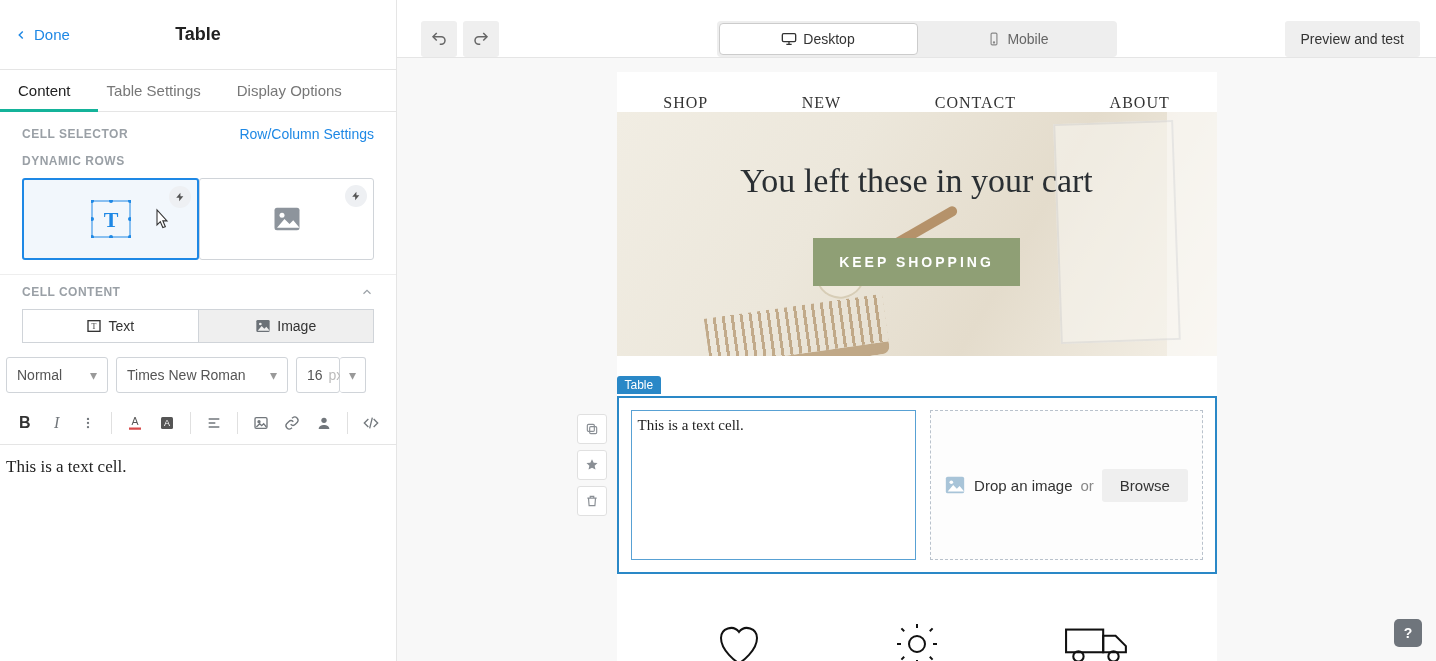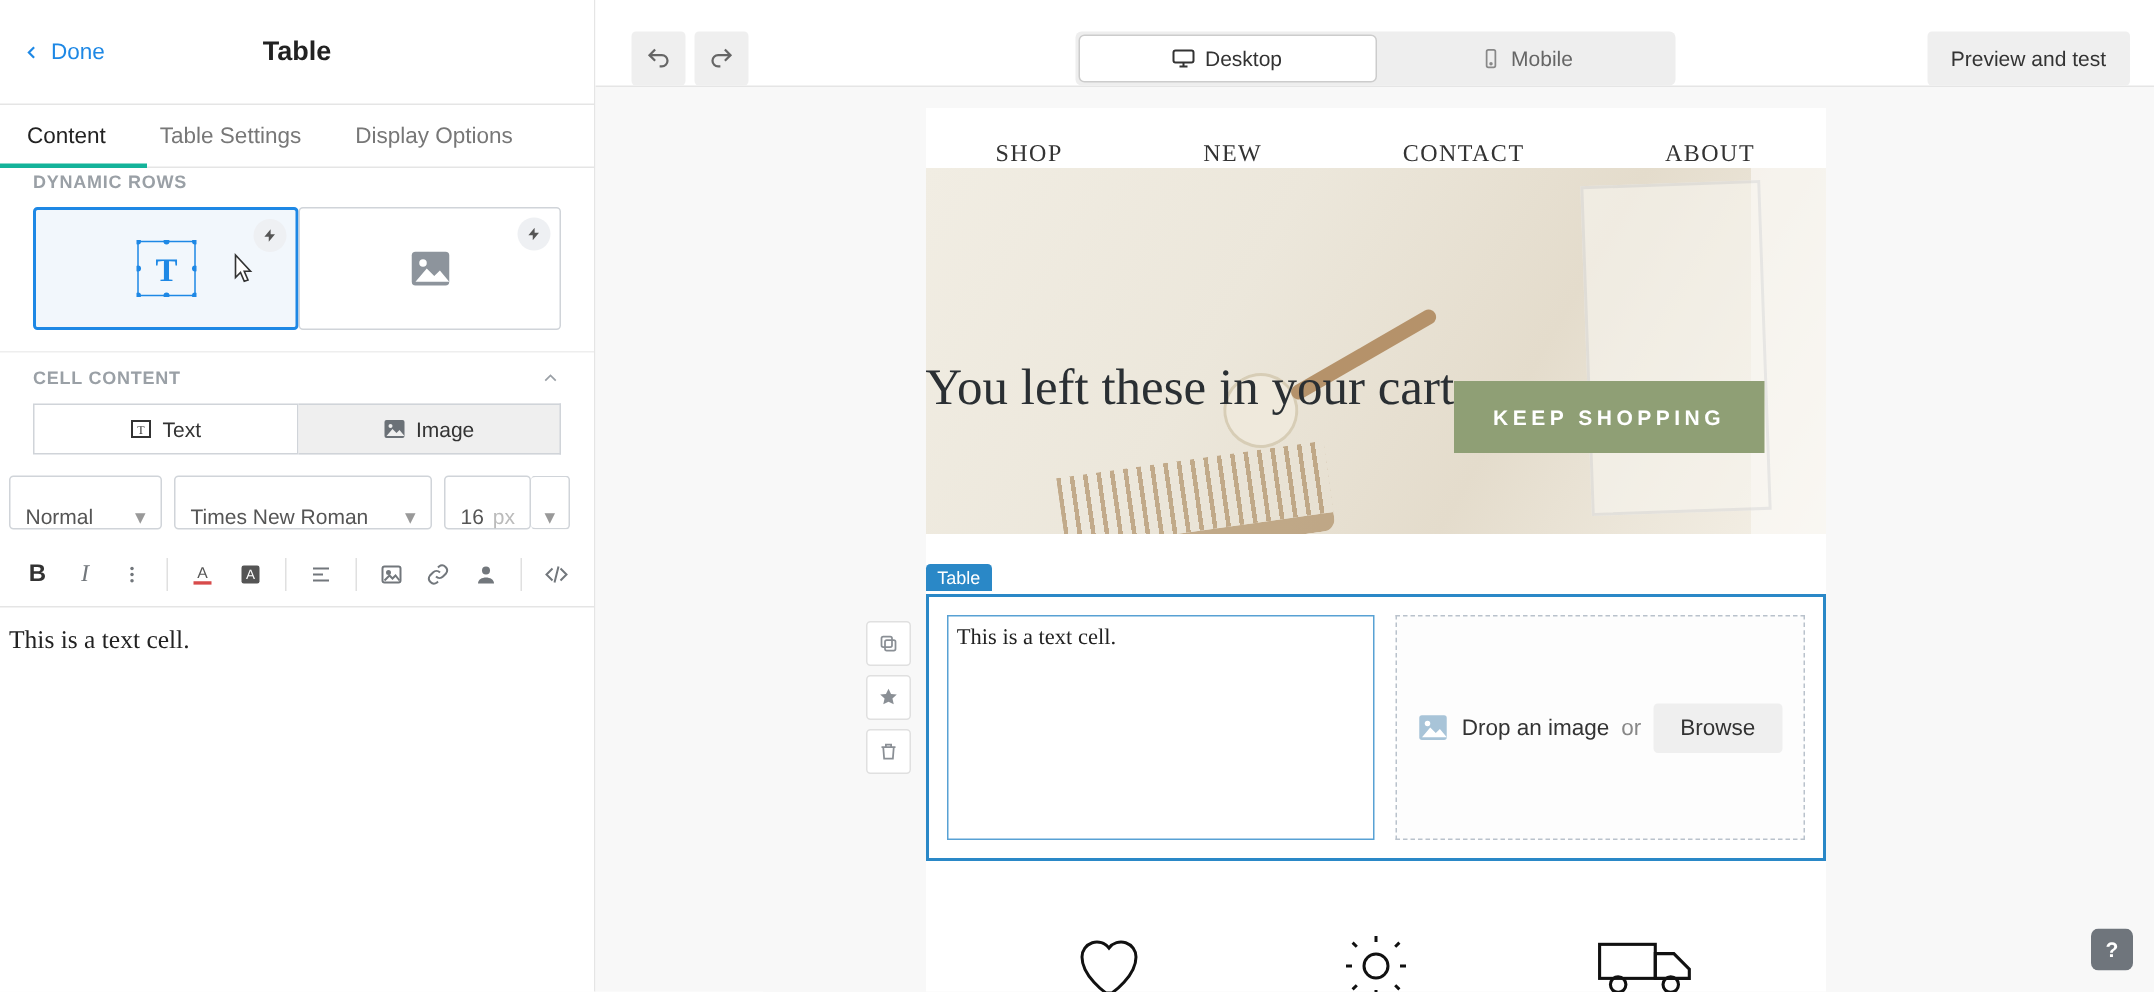--- a/index.html
+++ b/index.html
@@ -91,27 +91,27 @@
   }
   .toggle-btn.active { background:#fff; }
   .toggle-btn + .toggle-btn { border-left:none; }
   .toggle-btn svg, .toggle-btn span.icon { margin-right:6px; }
 
   .toolbar-row {
     display:flex; gap:8px; padding: 0 6px 8px 6px; align-items:center;
   }
   .select {
     height:36px; border:1px solid #d0d4d9; border-radius:3px;
-    display:flex; align-items:flex-end; padding:0 10px; font-size:14px;
+    display:flex; align-items:center; padding:0 10px; font-size:14px;
     color:#555; cursor:pointer; background:#fff; position:relative;
   }
   .select .caret { margin-left:auto; color:#999;}
   .sel-style { width:102px;}
   .sel-font { width:172px;}
-  .sel-size { width:58px; }
+  .sel-size { width:44px; }
   .sel-sizegrp { display:flex; }
   .sel-sizegrp .select:nth-child(2){border-left:none;}
   .sel-sizegrp .select:nth-child(3){border-left:none; width:26px; justify-content:center;}
 
   .format-bar {
     display:flex; align-items:center; height:44px; padding:0 10px;
     border-bottom:1px solid #e5e5e5;
   }
   .fbtn {
     width:30px; height:30px; display:flex; align-items:center; justify-content:center;
@@ -166,21 +166,21 @@
     height:40px; display:flex; align-items:flex-end; justify-content:space-around;
     background:#fff;
   }
   .email-nav span {
     font-family: Georgia, 'Times New Roman', serif;
     font-size:16px; letter-spacing:1px; color:#333;
   }
   .hero {
     height:244px; position:relative; overflow:hidden;
     background: linear-gradient(120deg,#f1ede3 0%, #ece7db 35%, #e4dccc 65%, #f5f1e8 100%);
-    display:flex; flex-direction:row; align-items:center; justify-content:flex-start;
+    display:flex; flex-direction:column; align-items:center; justify-content:flex-start;
     padding-top:50px;
   }
   .hero .bgshape1 {
     position:absolute; right:40px; top:10px; width:120px; height:220px;
     background:#f8f6f0; border:2px solid #ddd; opacity:.6; transform:rotate(-2deg);
   }
   .hero .bgshape2 {
     position:absolute; right:-20px; top:-20px; width:70px; height:300px;
     background:#fbfaf6; opacity:.7; border-radius:10px;
   }
@@ -271,20 +271,24 @@
     <div class="panel-title">Table</div>
   </div>
 
   <div class="tabs">
     <div class="tab active">Content</div>
     <div class="tab">Table Settings</div>
     <div class="tab">Display Options</div>
   </div>
   <div class="tab-underline"></div>
 
+  <div class="section-row">
+    <div class="section-label">CELL SELECTOR</div>
+    <div class="link-blue">Row/Column Settings</div>
+  </div>
 
   <div class="section-row" style="padding-top:2px;">
     <div class="section-label">DYNAMIC ROWS</div>
   </div>
 
   <div class="dynamic-rows">
     <div class="row-card active">
       <div class="bolt">
         <svg width="10" height="12" viewBox="0 0 24 24" fill="#555">
             <path d="M13 2L3 14h7v8l10-12h-7z"></path>

